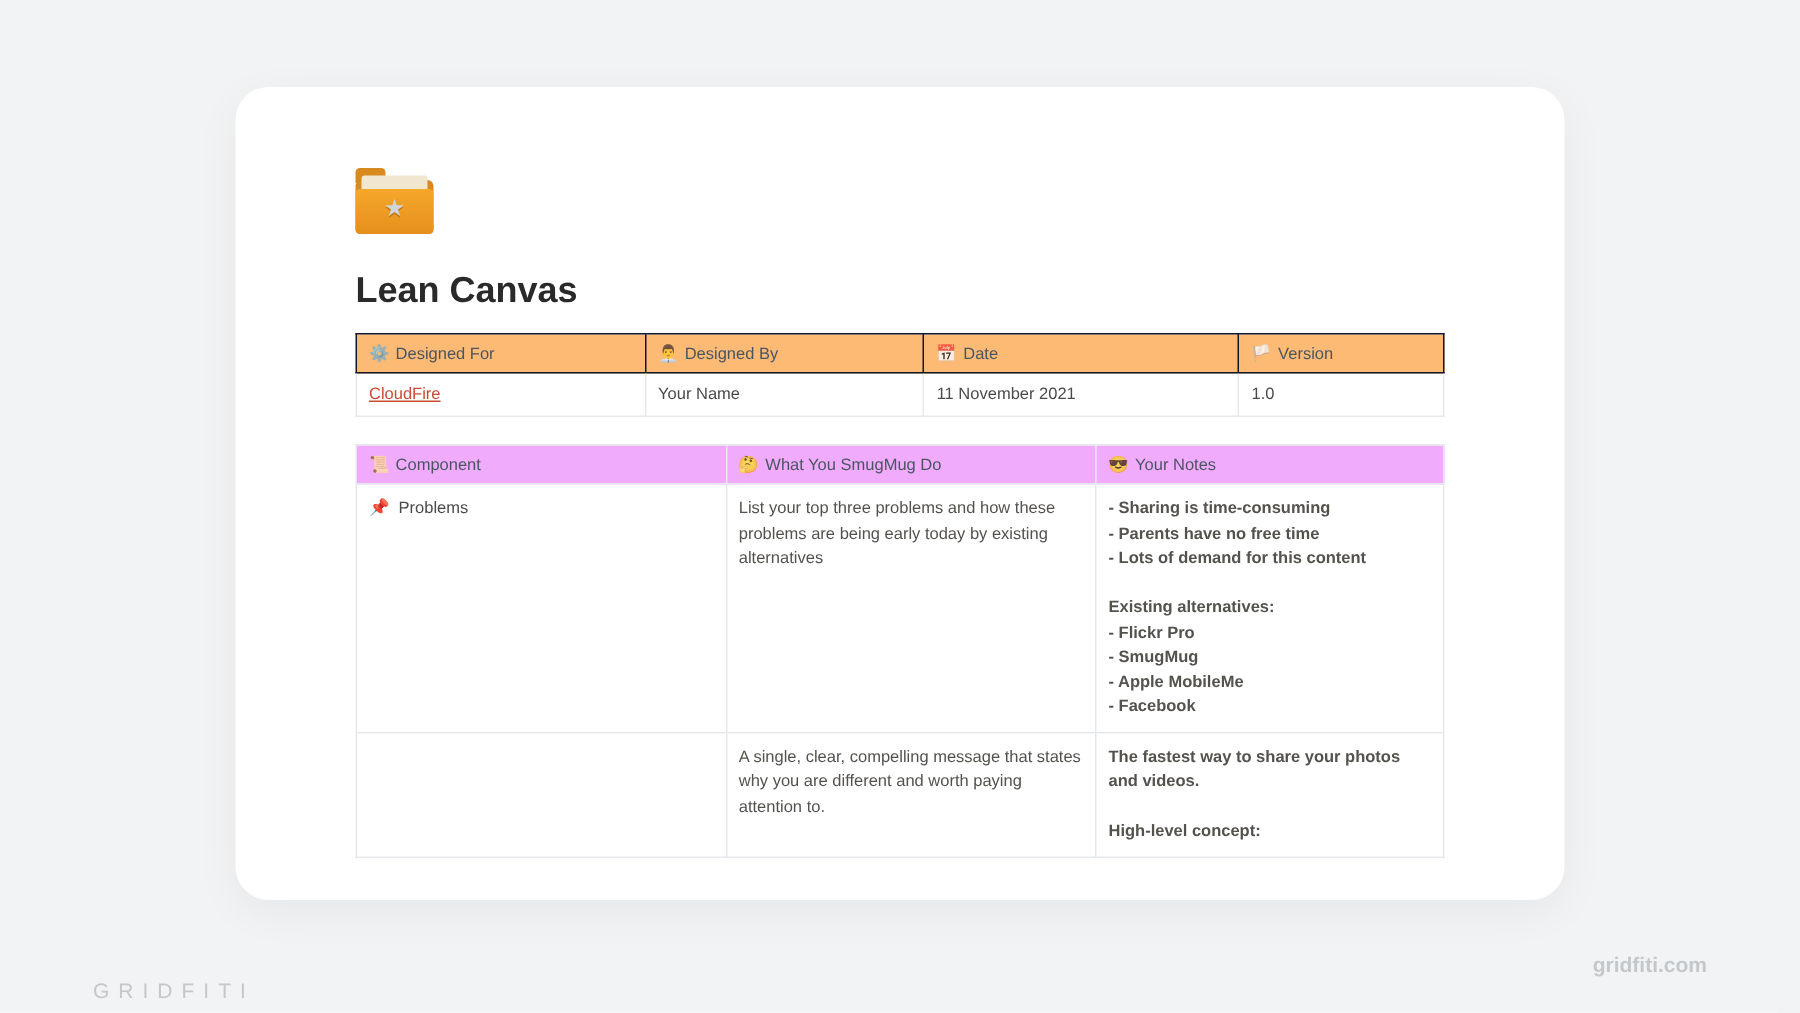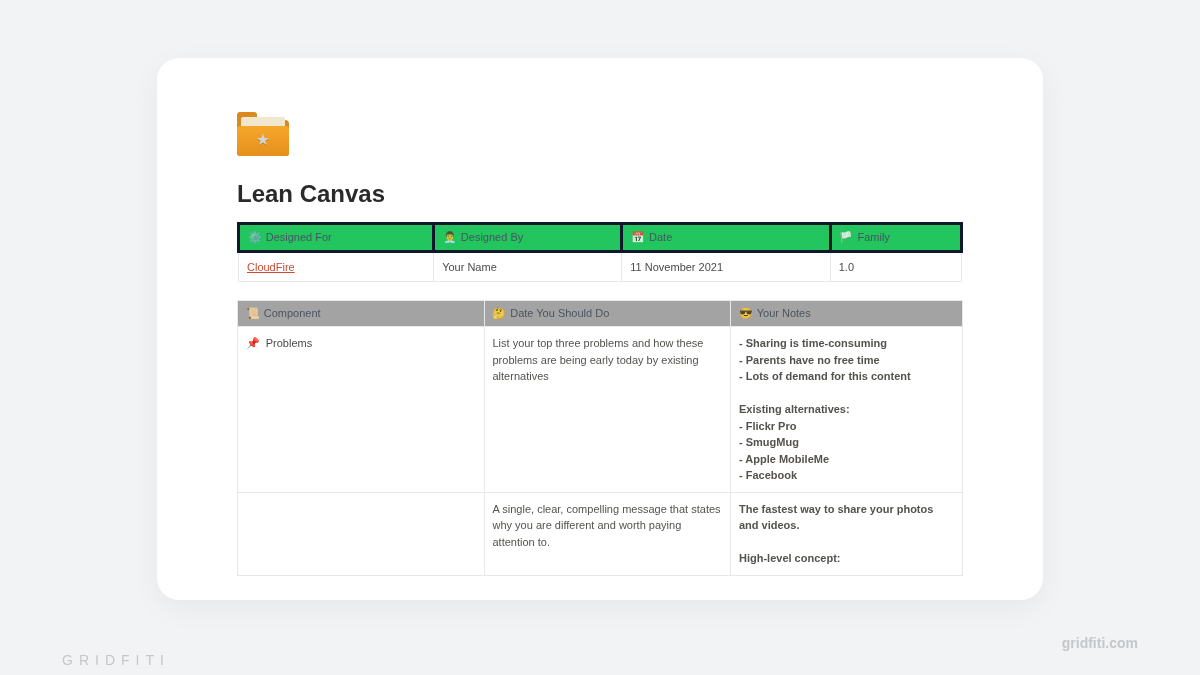--- a/index.html
+++ b/index.html
@@ -70,43 +70,43 @@
     color: #2a2a2a;
     margin-bottom: 14px;
   }
   table.meta {
     width: 100%;
     border-collapse: collapse;
     font-size: 11px;
     margin-bottom: 18px;
   }
   table.meta th {
-    background: #22c55e;
+    background: #fdba74;
     text-align: left;
     font-weight: 500;
     color: #4a5560;
     padding: 6px 8px;
-    border: 3px solid #0f172a;
+    border: 1px solid #0f172a;
   }
   table.meta td {
     padding: 8px 8px;
     border: 1px solid #e6e9ec;
     color: #4a4a4a;
   }
   .meta-icon { margin-right: 4px; opacity: 0.8; }
   a.link { color: #c94b33; text-decoration: underline; text-align: center; }
 
   table.canvas {
     width: 100%;
     border-collapse: collapse;
     font-size: 11px;
     table-layout: fixed;
   }
   table.canvas th {
-    background: #a3a3a3;
+    background: #f0abfc;
     text-align: left;
     font-weight: 500;
     color: #4a5560;
     padding: 6px 8px;
     border: 1px solid #e6e9ec;
   }
   table.canvas td {
     padding: 8px 8px;
     border: 1px solid #e6e9ec;
     color: #54524d;
@@ -161,21 +161,21 @@
           <th>
             <span class="meta-icon">⚙️</span><span>Designed For</span>
           </th>
           <th>
             <span class="meta-icon">👨‍💼</span><span>Designed By</span>
           </th>
           <th>
             <span class="meta-icon">📅</span><span>Date</span>
           </th>
           <th>
-            <span class="meta-icon">🏳️</span><span>Family</span>
+            <span class="meta-icon">🏳️</span><span>Version</span>
           </th>
         </tr>
       </thead>
       <tbody>
         <tr>
           <td>
             <a href="#" class="link">CloudFire</a>
           </td>
           <td>Your Name</td>
           <td>11 November 2021</td>
@@ -189,21 +189,21 @@
         <col class="col-comp">
           <col class="col-do">
           <col class="col-note">
       </colgroup>
       <thead>
         <tr>
           <th>
             <span class="meta-icon">📜</span><span>Component</span>
           </th>
           <th>
-            <span class="meta-icon">🤔</span><span>Date You Should Do</span>
+            <span class="meta-icon">🤔</span><span>What You SmugMug Do</span>
           </th>
           <th>
             <span class="meta-icon">😎</span><span>Your Notes</span>
           </th>
         </tr>
       </thead>
       <tbody id="canvas-body">
 
       <tr>
             <td><span class="comp-emoji">📌</span><span class="comp-problems">Problems</span></td>

